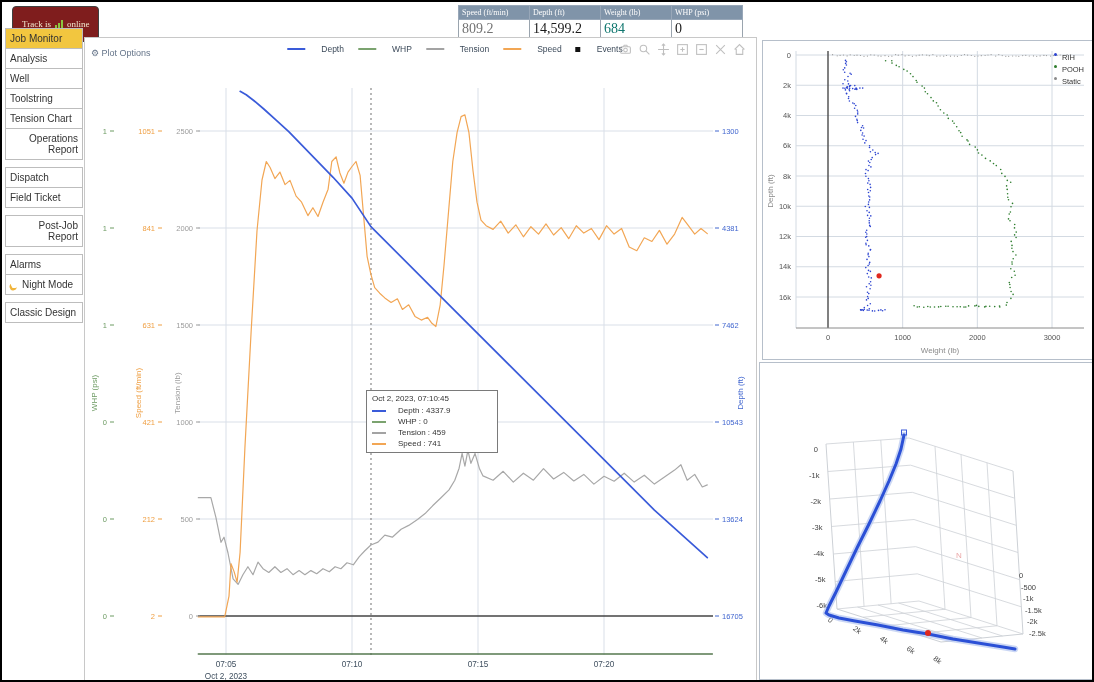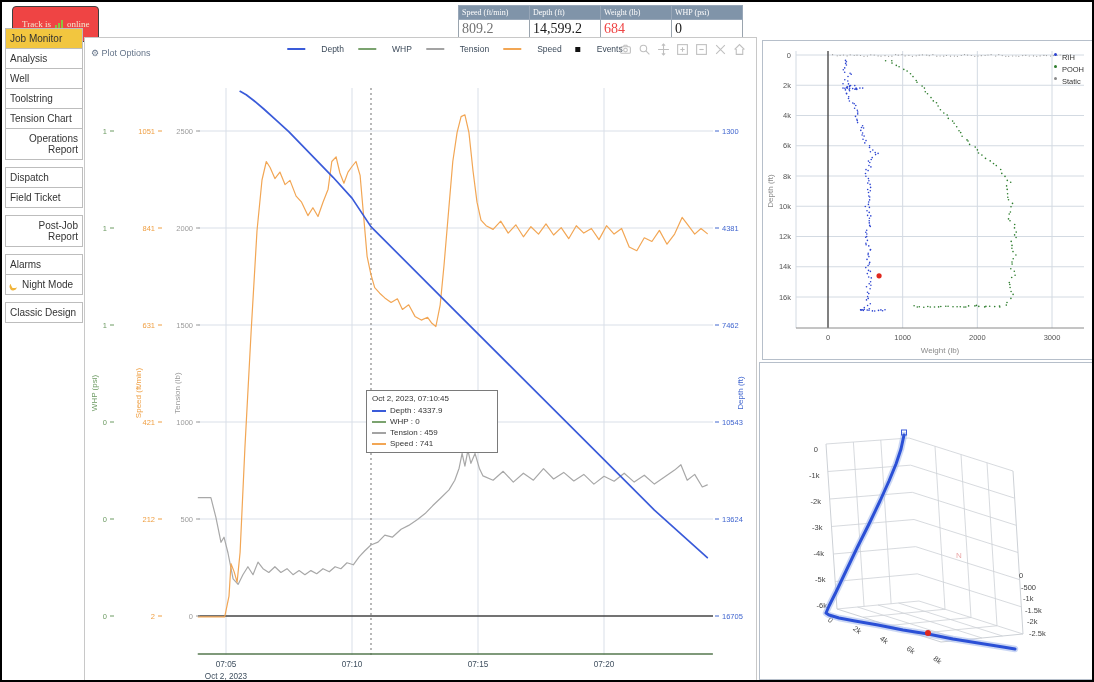--- a/index.html
+++ b/index.html
@@ -1,19 +1,19 @@
 <!DOCTYPE html>
 <html><head>
 <meta charset="utf-8">
 <style>
   html,body{margin:0;padding:0;background:#eaeaea;}
   .window{position:relative;width:1094px;height:682px;background:#fff;border:2px solid #000;
           box-sizing:border-box;font-family:"Liberation Sans",sans-serif;overflow:hidden;}
   
-  .track-btn{position:absolute;left:10px;top:4px;height:36px;background:#ef4444;border:1px solid #3f3f3f;
+  .track-btn{position:absolute;left:10px;top:4px;height:36px;background:#7f1d1d;border:1px solid #3f3f3f;
              border-radius:4px;color:#f1e9cf;font:9px "Liberation Serif",serif;display:flex;align-items:center;
              gap:4px;padding:0 9px;cursor:pointer;}
   .sig{display:inline-flex;align-items:flex-end;gap:1px;height:8px;}
   .sig i{display:block;width:2px;background:#8bc53f;}
   .sig i:nth-child(1){height:3px}.sig i:nth-child(2){height:5px}.sig i:nth-child(3){height:8px}
   
   .sidebar{position:absolute;left:3px;top:27px;width:78px;}
   .sb-group{margin-bottom:8px;}
   .sb-item{box-sizing:border-box;border:1px solid #bdbdbd;background:#fff;color:#333;font-size:10px;
            padding:4px 4px;margin-top:-1px;cursor:pointer;display:flex;align-items:center;gap:2px;text-align:right;}
@@ -35,21 +35,21 @@
   .legend{position:absolute;left:370px;top:6px;transform:translateX(-50%);display:flex;gap:14px;
           align-items:center;z-index:3;}
   .lg-item{display:flex;align-items:center;gap:16px;font-size:8.5px;color:#3c4a5a;cursor:pointer;}
   .lg-line{width:18px;height:2px;}
   .lg-sq{width:5px;height:5px;}
   .modebar{position:absolute;right:10px;top:5px;display:flex;gap:6px;z-index:3;}
   .mb-icon{width:13px;height:13px;cursor:pointer;opacity:.8;}
   .tooltip{position:absolute;left:281px;top:352px;width:120px;background:rgba(255,255,255,.96);
            border:1px solid #7a7a7a;padding:3px 5px;font-size:8px;color:#333;z-index:2;}
   .tt-title{margin-bottom:2px;}
-  .tt-row{display:flex;align-items:center;gap:4px;height:11px;text-align:center;}
+  .tt-row{display:flex;align-items:center;gap:12px;height:11px;text-align:center;}
   .tt-swatch{width:14px;height:2px;flex:0 0 auto;}
   
   .scatter-panel{position:absolute;left:760px;top:38px;width:333px;height:320px;border:1px solid #b6bfca;
                  box-sizing:border-box;background:#fff;}
   .sc-legend{position:absolute;right:10px;top:12px;display:flex;flex-direction:column;gap:3px;z-index:2;}
   .sc-item{display:flex;align-items:flex-start;gap:5px;font-size:7.5px;color:#333;cursor:pointer;}
   .sc-dot{width:3px;height:3px;border-radius:50%;flex:0 0 auto;}
   
   .panel3d{position:absolute;left:757px;top:360px;width:336px;height:318px;border:1px solid #b6bfca;
            box-sizing:border-box;background:#fff;}
@@ -74,21 +74,21 @@
     <div class="stat-col">
       <div class="stat-h">Speed (ft/min)</div>
       <div class="stat-v" style="color: #737373;">809.2</div>
     </div>
     <div class="stat-col">
       <div class="stat-h">Depth (ft)</div>
       <div class="stat-v" style="color: rgb(26, 26, 26); font-family: Liberation Serif, serif;">14,599.2</div>
     </div>
     <div class="stat-col">
       <div class="stat-h">Weight (lb)</div>
-      <div class="stat-v" style="color: #ef4444;">684</div>
+      <div class="stat-v" style="color: #0f766e;">684</div>
     </div>
     <div class="stat-col">
       <div class="stat-h">WHP (psi)</div>
       <div class="stat-v" style="color: rgb(26, 26, 26);">0</div>
     </div>
   </div>
 
   <nav class="sidebar">
     <div class="sb-group">
       <div class="sb-item active">

